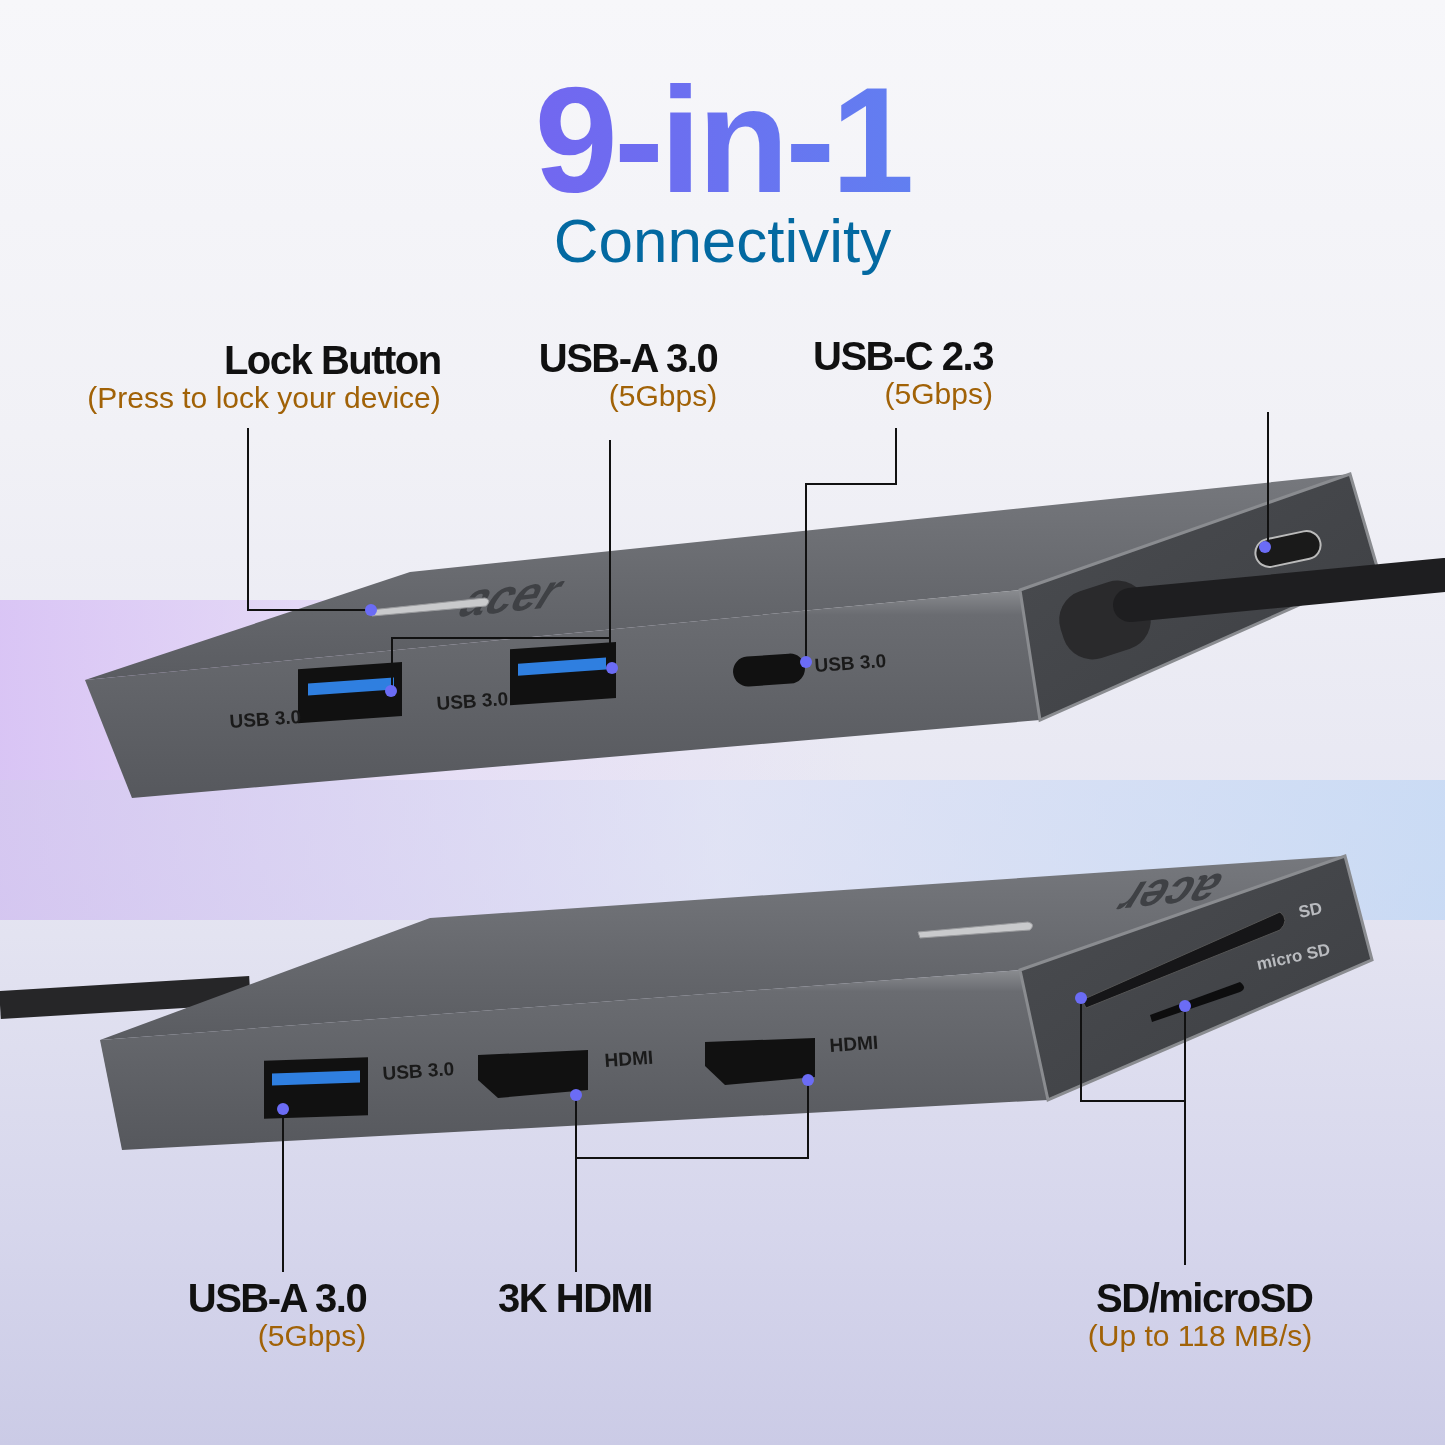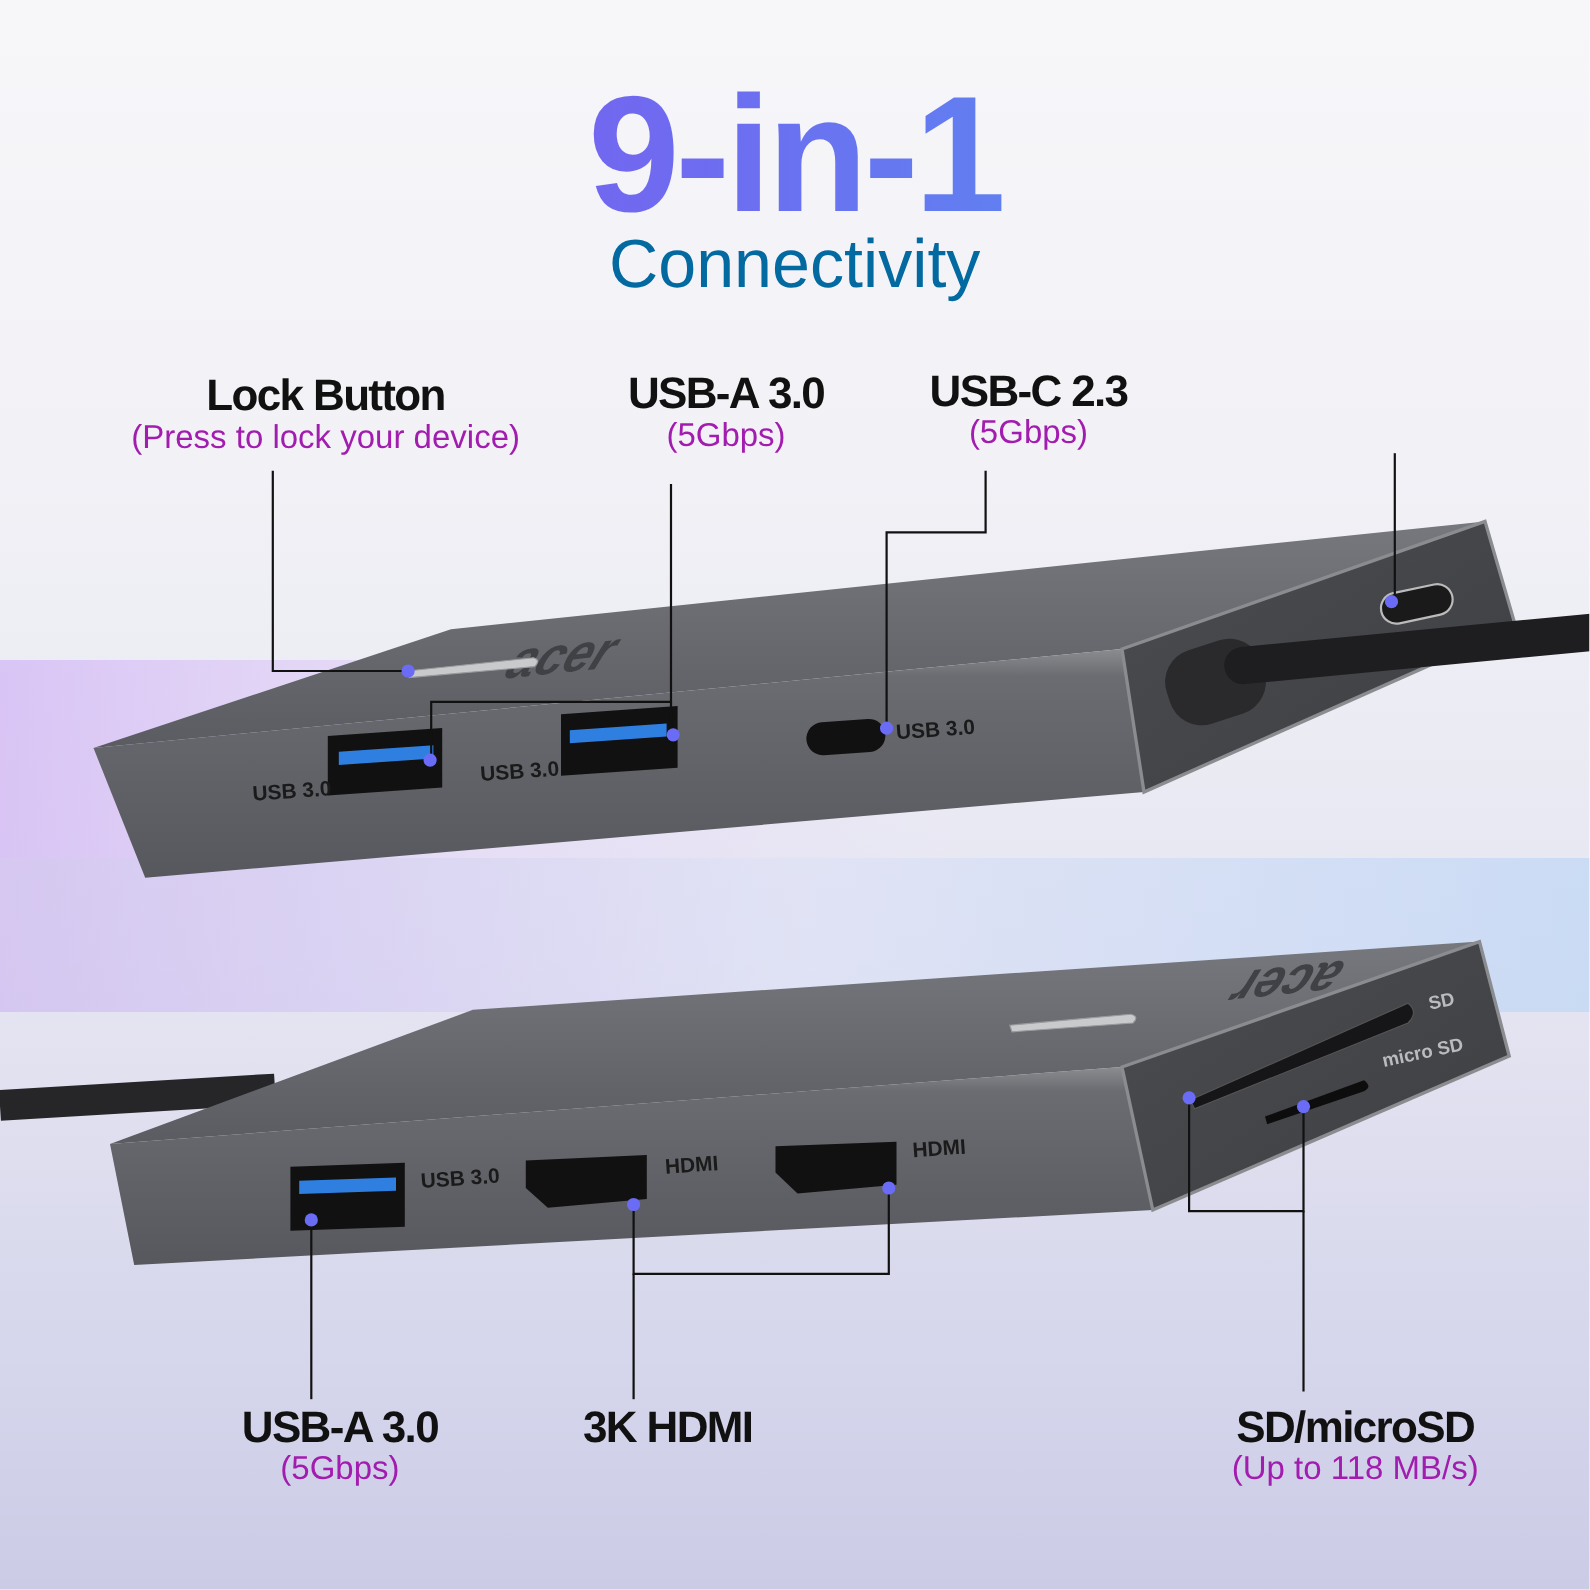--- a/index.html
+++ b/index.html
@@ -13,23 +13,23 @@
   }
   .streak2 { top:780px; height:140px;
     background: linear-gradient(90deg, rgba(206,186,240,0.7) 0%, rgba(220,224,246,0.6) 50%, rgba(190,214,245,0.7) 100%);
   }
   .hero { position:absolute; left:0; width:1445px; text-align:center; }
   .hero-title { top:65px; font-size:150px; font-weight:700; letter-spacing:-4px; line-height:150px;
     background: linear-gradient(90deg, #8a4cf0 0%, #6d6df0 45%, #4aa3f2 100%);
     -webkit-background-clip:text; background-clip:text; color:transparent;
   }
   .hero-sub { top:208px; font-size:62px; line-height:66px; color:#0369a1; font-weight:400; }
-  .label { position:absolute; text-align:center; transform:translateX(-50%); white-space:nowrap;margin-left:32px; }
+  .label { position:absolute; text-align:right; transform:translateX(-50%); white-space:nowrap; }
   .label .t { font-size:40px; font-weight:700; letter-spacing:-1.5px; line-height:44px; color:#111; }
-  .label .s { font-size:30px; font-weight:400; line-height:32px; color:#a21caf; }
+  .label .s { font-size:30px; font-weight:400; line-height:32px; color:#a16207; }
   svg.scene { position:absolute; left:0; top:0; }
   .port-text { font-family:"Liberation Sans", sans-serif; font-weight:700; fill:#1a1a1a; }
 </style>
 </head>
 <body>
 
 <div class="streak streak1"></div>
 <div class="streak streak2"></div>
 
 <div class="hero hero-title">9-in-1</div>

